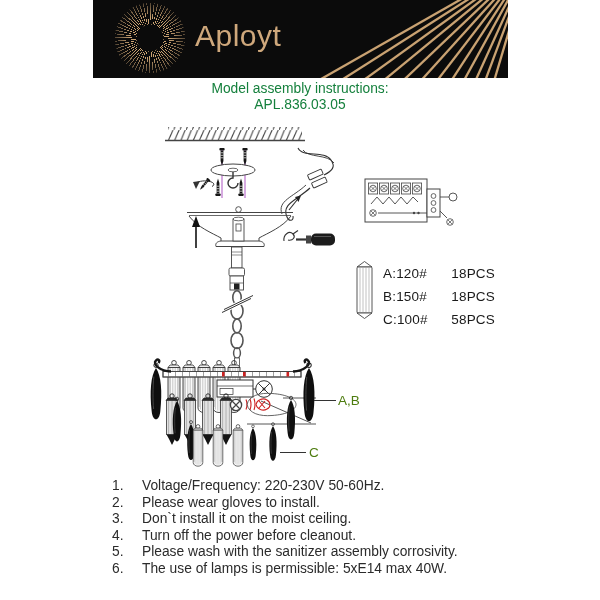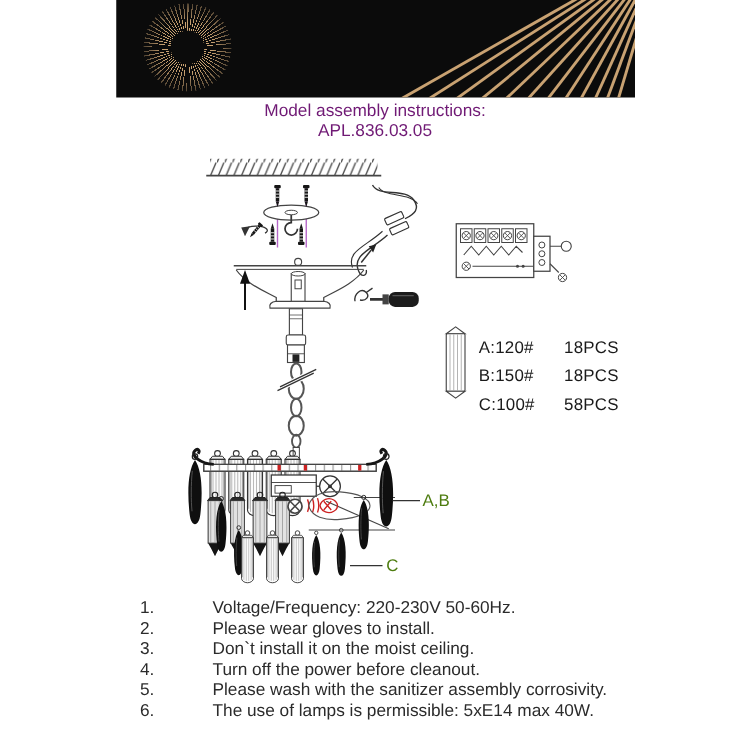--- a/index.html
+++ b/index.html
@@ -13,51 +13,52 @@
   .sunburst .fade{position:absolute;inset:0;border-radius:50%;
             background:radial-gradient(circle, rgba(11,11,11,0) 40%, rgba(11,11,11,0.45) 62%, rgba(11,11,11,0.95) 88%);}
   .sunburst .core{position:absolute;left:50%;top:50%;width:27px;height:27px;transform:translate(-50%,-50%);
             border-radius:50%;background:#0b0b0b;}
   .brand-name{position:absolute;left:102px;top:19px;font-size:30px;font-weight:500;
             letter-spacing:0.5px;color:#cfa87c;}
   .rays{position:absolute;right:0;top:0;}
 
   
   .title{position:absolute;left:0;top:81px;width:600px;text-align:center;
-         font-size:13.8px;line-height:15.5px;color:#701a75;}
+         font-size:13.8px;line-height:15.5px;color:#15803d;}
 
   
   .diagram{position:absolute;left:95px;top:115px;}
 
   
   .parts{position:absolute;left:383px;top:266px;width:112px;}
-  .part-row{display:flex;justify-content:space-between;height:23.2px;align-items:center;
+  .part-row{display:flex;justify-content:space-between;height:23.2px;align-items:flex-start;
             font-size:13.5px;color:#1a1a1a;letter-spacing:0.2px;}
 
   
   .diag-label{position:absolute;font-size:13.5px;color:#4d7c0f;}
   .label-ab{left:338px;top:393px;}
   .label-c{left:309px;top:445px;}
 
   
   .instructions{position:absolute;left:112px;top:478px;width:400px;}
   .instr-row{display:flex;font-size:13.8px;line-height:16.6px;color:#2b2b2b;}
   .instr-num{width:30px;flex:0 0 30px;}
-  .instr-text{flex:1;margin-left:28px;}
+  .instr-text{flex:1;}
 </style>
 </head>
 <body>
 
 <div class="page">
 
   <div class="banner">
     <div class="sunburst">
       <div class="fade"></div>
       <div class="core"></div>
     </div>
+    <div class="brand-name">Aployt</div>
     <svg class="rays" width="190" height="78" viewBox="0 0 190 78">
       <g stroke="#c9a272" stroke-width="2.3">
         <line x1="212" y1="-40" x2="-25" y2="95"></line>
         <line x1="212" y1="-40" x2="0" y2="95"></line>
         <line x1="212" y1="-40" x2="25" y2="95"></line>
         <line x1="212" y1="-40" x2="48" y2="95"></line>
         <line x1="212" y1="-40" x2="70" y2="95"></line>
         <line x1="212" y1="-40" x2="90" y2="95"></line>
         <line x1="212" y1="-40" x2="108" y2="95"></line>
         <line x1="212" y1="-40" x2="124" y2="95"></line>

